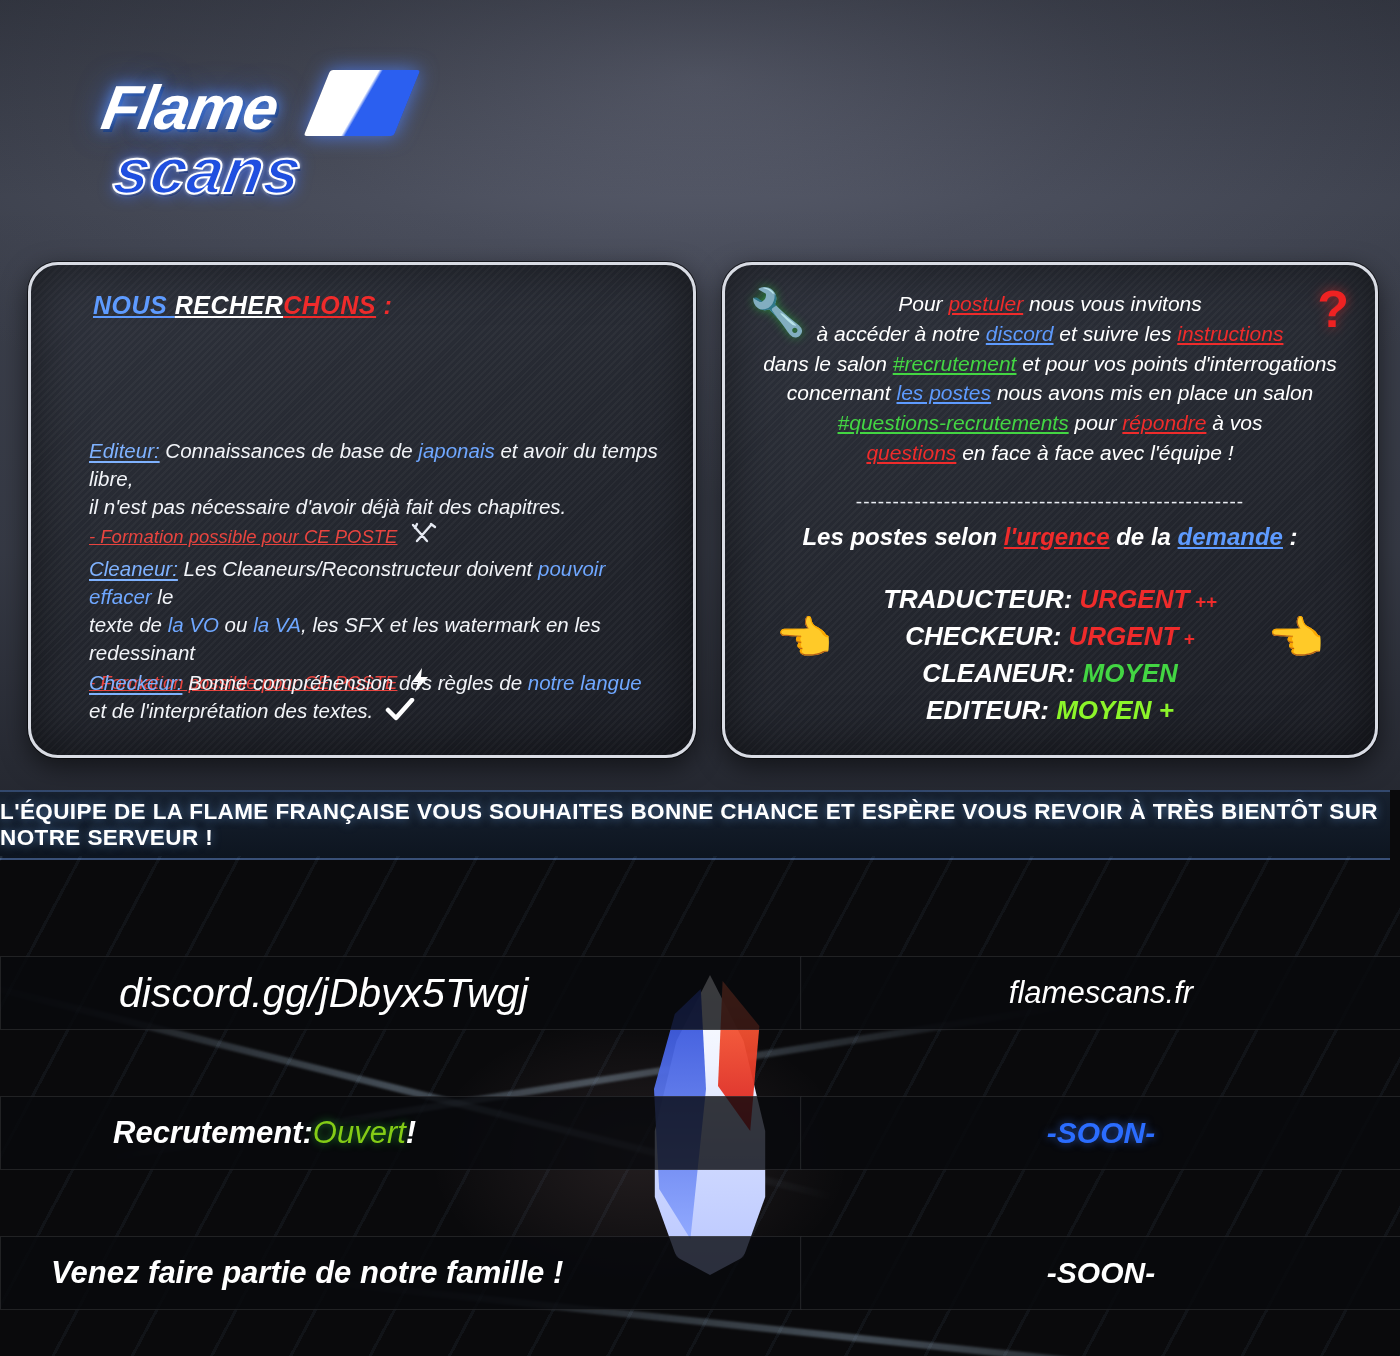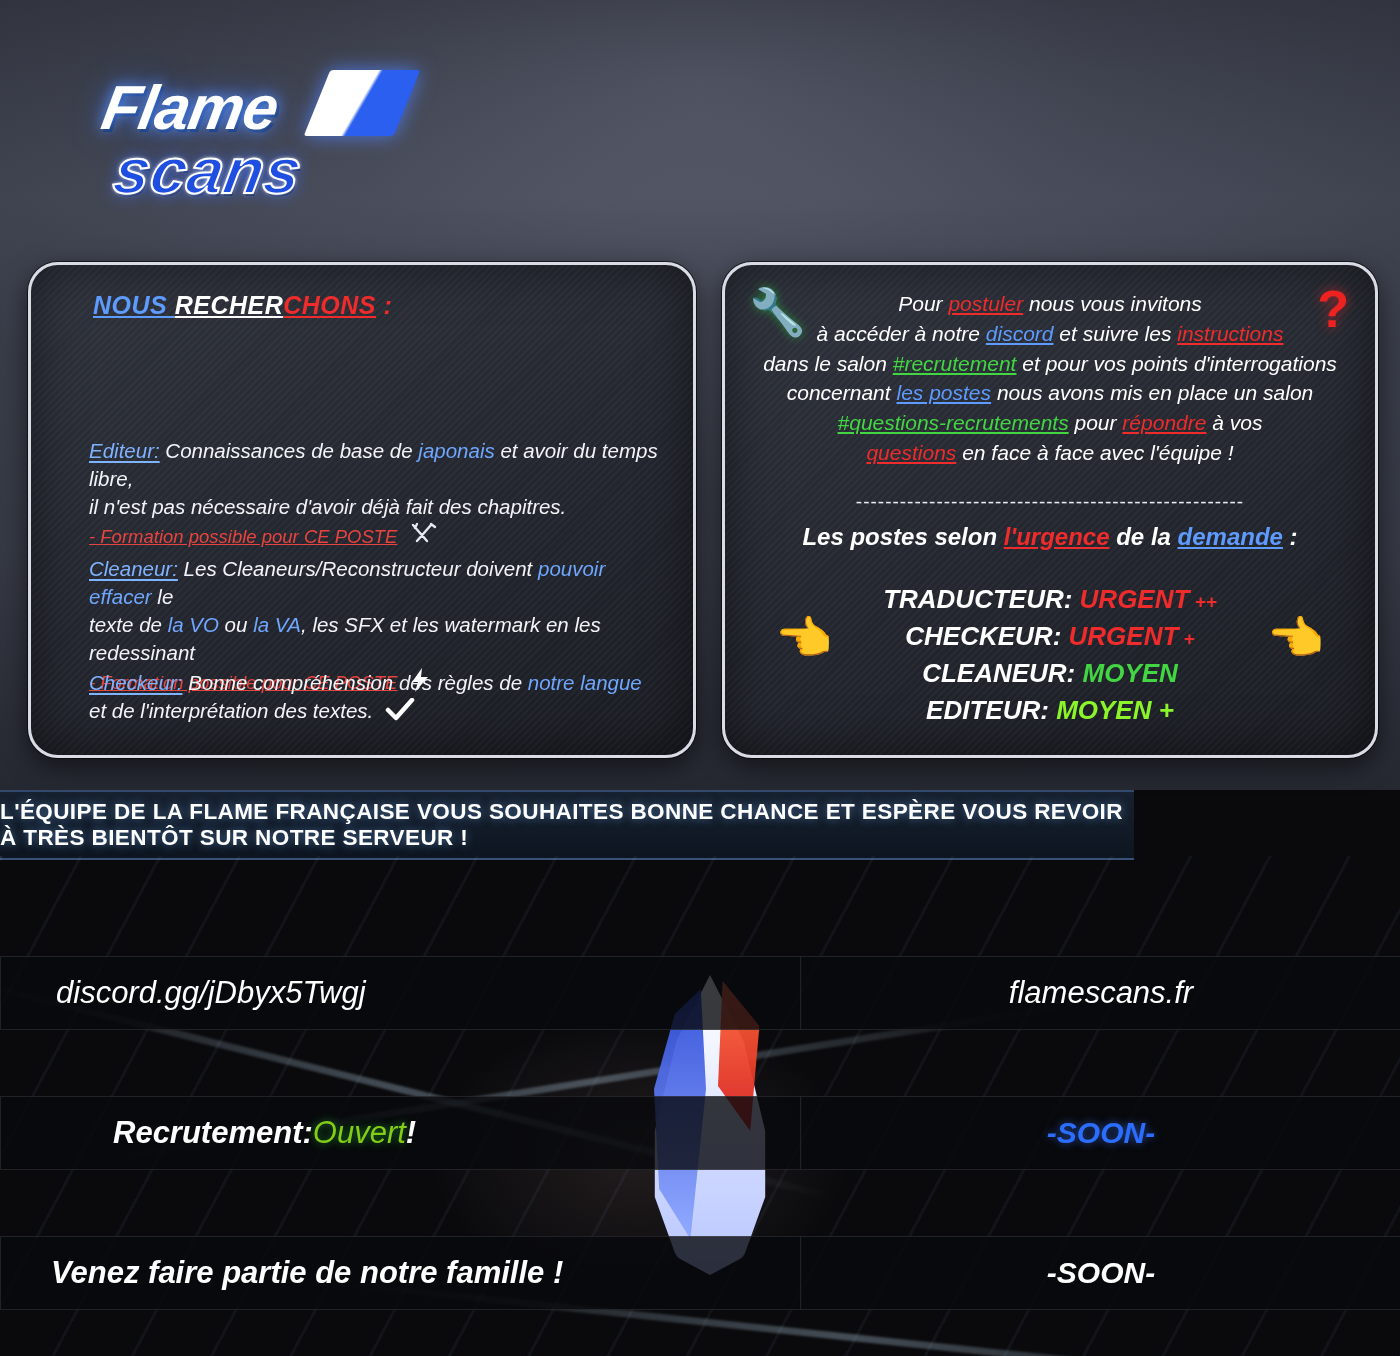--- a/index.html
+++ b/index.html
@@ -80,21 +80,21 @@
     font-style:italic;font-weight:bold;font-size:26px;line-height:1.42;}
   .posts .lbl{color:#ffffff;}
   .wrench{position:absolute;left:24px;top:20px;font-size:46px;color:#39e03b;
     text-shadow:0 0 10px rgba(40,220,60,.5);}
   .qmark{position:absolute;right:26px;top:14px;font-size:52px;font-weight:bold;color:#ef2222;
     text-shadow:0 0 12px rgba(255,40,40,.55);}
   .hand-l{position:absolute;left:52px;top:346px;font-size:46px;color:#ff6a1f;transform:scaleX(-1);}
   .hand-r{position:absolute;right:50px;top:346px;font-size:46px;color:#ff6a1f;}
 
   
-  .strip{position:absolute;left:0;top:790px;width:1134px;height:66px;
+  .strip{position:absolute;left:0;top:790px;width:1390px;height:66px;
     background:linear-gradient(180deg,#17212f 0%,#0d1520 100%);
     border-top:2px solid rgba(120,170,255,.35);border-bottom:2px solid rgba(120,170,255,.35);
     display:flex;align-items:center;justify-content:center;}
   .strip span{font-weight:bold;font-size:22.5px;letter-spacing:.4px;color:#fff;
     text-shadow:0 0 10px rgba(120,180,255,.55);}
 
   
   .bottom{position:absolute;left:0;top:856px;width:1400px;height:500px;overflow:hidden;
     background:
       radial-gradient(ellipse 520px 380px at 1120px 250px, rgba(60,150,255,.75) 0%, rgba(20,60,140,.35) 55%, rgba(5,10,25,0) 100%),
@@ -120,21 +120,21 @@
     clip-path:polygon(90% 0,100% 40%,70% 100%,10% 80%,0 40%,40% 10%);opacity:.95;}
   .flamelogo .right{position:absolute;right:16px;top:16px;width:46px;height:150px;
     background:linear-gradient(180deg,#ff6a3a,#d81f1f);
     clip-path:polygon(10% 0,90% 30%,70% 100%,0 70%);opacity:.95;}
 
   .infobox{position:absolute;background:rgba(8,9,13,.80);border:1px solid rgba(255,255,255,.10);}
   .infobox .txt{position:absolute;left:0;top:0;right:0;bottom:0;display:flex;align-items:center;
     font-style:italic;}
 
   .ib1{left:0;top:956px;width:800px;height:72px;}
-  .ib1 .txt{justify-content:flex-start;padding-left:55px;font-size:31px;color:#fff;}
+  .ib1 .txt{justify-content:flex-start;padding-left:118px;font-size:41px;color:#fff;}
   .ib2{left:800px;top:956px;width:600px;height:72px;}
   .ib2 .txt{justify-content:center;font-size:31px;color:#fff;}
 
   .ib3{left:0;top:1096px;width:800px;height:72px;}
   .ib3 .txt{justify-content:flex-start;padding-left:112px;font-size:31px;color:#fff;font-weight:bold;}
   .ib4{left:800px;top:1096px;width:600px;height:72px;}
   .ib4 .txt{justify-content:center;font-size:30px;color:#2b6dff;font-weight:bold;
     text-shadow:0 0 8px rgba(60,120,255,.6);}
 
   .ib5{left:0;top:1236px;width:800px;height:72px;}

